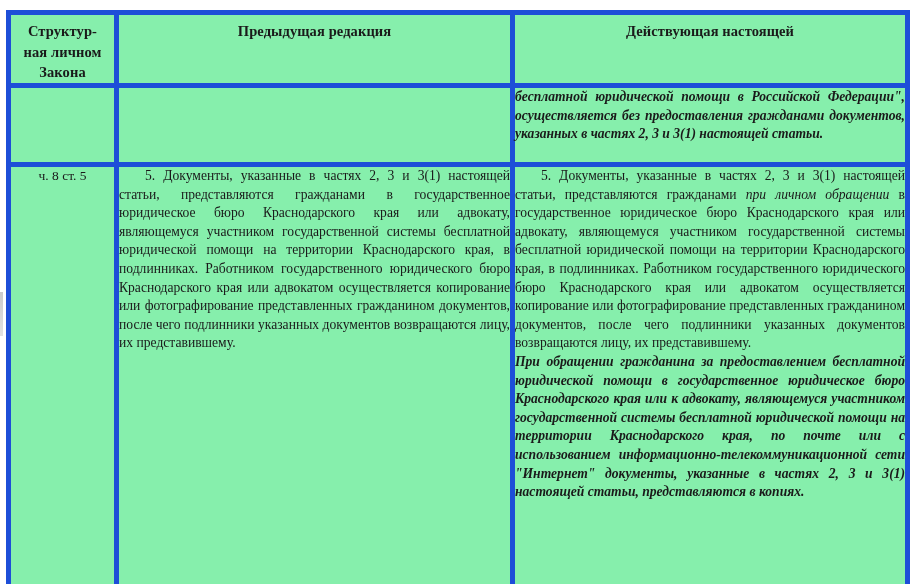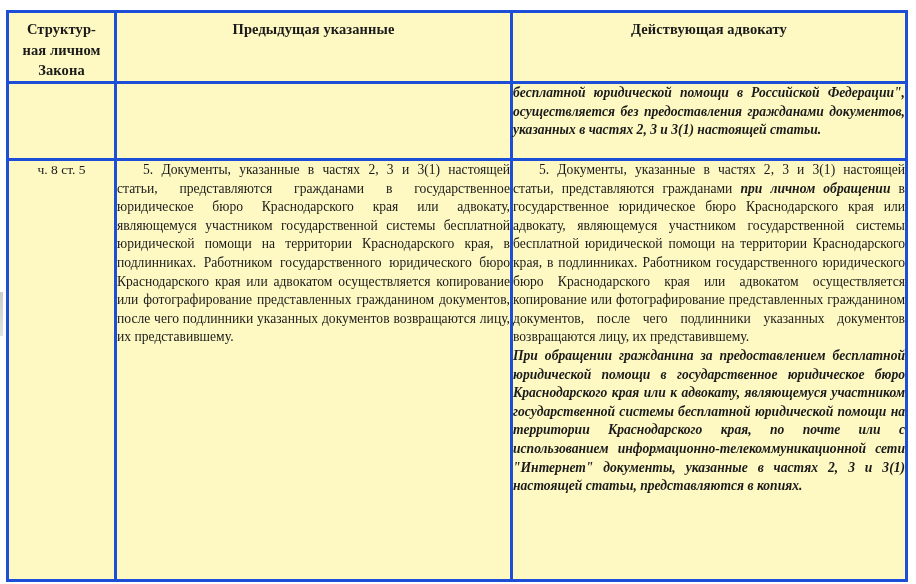--- a/index.html
+++ b/index.html
@@ -31,24 +31,24 @@
   .doc-table {
     position: absolute;
     left: 6px;
     top: 10px;
     width: 899px;
     border-collapse: collapse;
     table-layout: fixed;
     background: #fff;
   }
   .doc-table td, .doc-table th {
-    border: 3px solid #1d4ed8;
+    border: 5px solid #1d4ed8;
     vertical-align: top;
     padding: 0;
-    background: #fef9c3;
+    background: #86efac;
   }
 
   col.c-unit  { width: 108px; }
   col.c-prev  { width: 396px; }
   col.c-curr  { width: 395px; }
 
   
   .hdr-cell {
     height: 68px;
     text-align: center;
@@ -80,21 +80,21 @@
     font-size: 13.6px;
     line-height: 18.6px;
     text-align: justify;
     text-justify: inter-word;
     hyphens: manual;
   }
   p.para.indent { text-indent: 26px; }
   p.para + p.para { margin-top: 0; font-family: Liberation Serif, serif; }
 
   .amend {
-    font-weight: bold;
+    font-weight: normal;
     font-style: italic;
   }
   p.para.amend-block {
     font-weight: bold;
     font-style: italic;
     text-indent: 0;
   }
 
   .row-frag td { height: 74px; }
   .row-main td { height: 418px; }
@@ -114,24 +114,24 @@
   <thead>
     <tr>
       <th class="hdr-cell hdr-unit">
         <span class="hdr-text">
           <span>Структур-</span><br>
           <span>ная личном</span><br>
           <span>Закона</span>
         </span>
       </th>
       <th class="hdr-cell">
-        <span class="hdr-text">Предыдущая указанные</span>
+        <span class="hdr-text">Предыдущая редакция</span>
       </th>
       <th class="hdr-cell">
-        <span class="hdr-text">Действующая адвокату</span>
+        <span class="hdr-text">Действующая настоящей</span>
       </th>
     </tr>
   </thead>
 
   <tbody>
 
     <tr class="row-frag">
       <td class="unit-cell"></td>
       <td class="cell-pad">
         <p class="para"></p>

